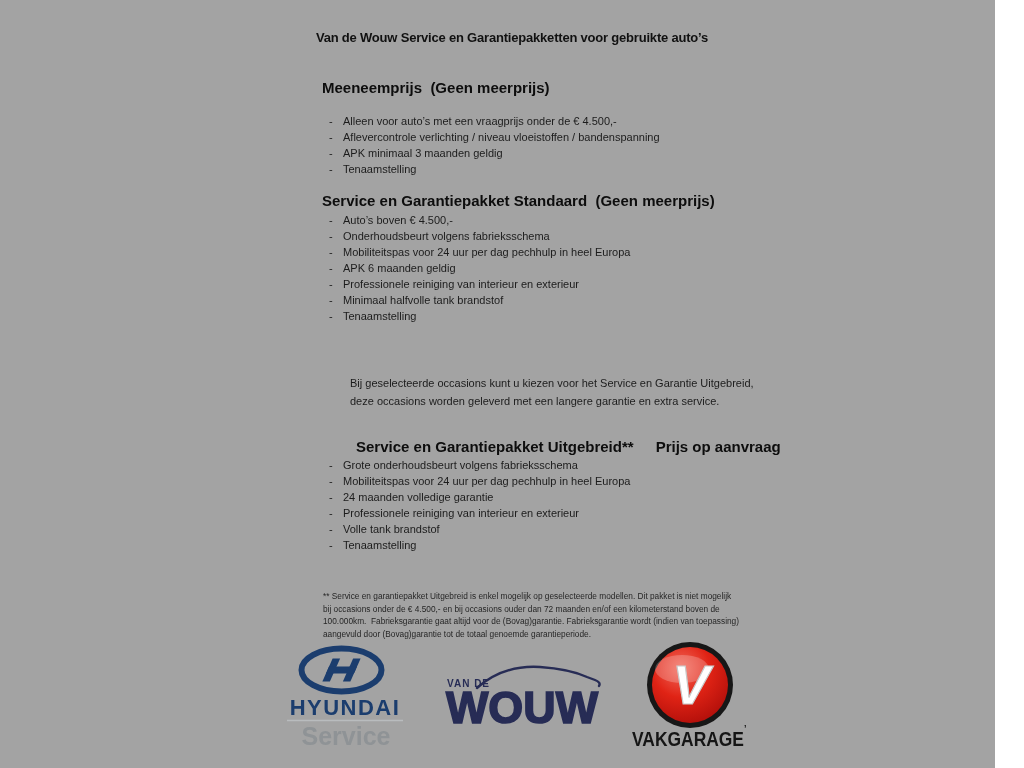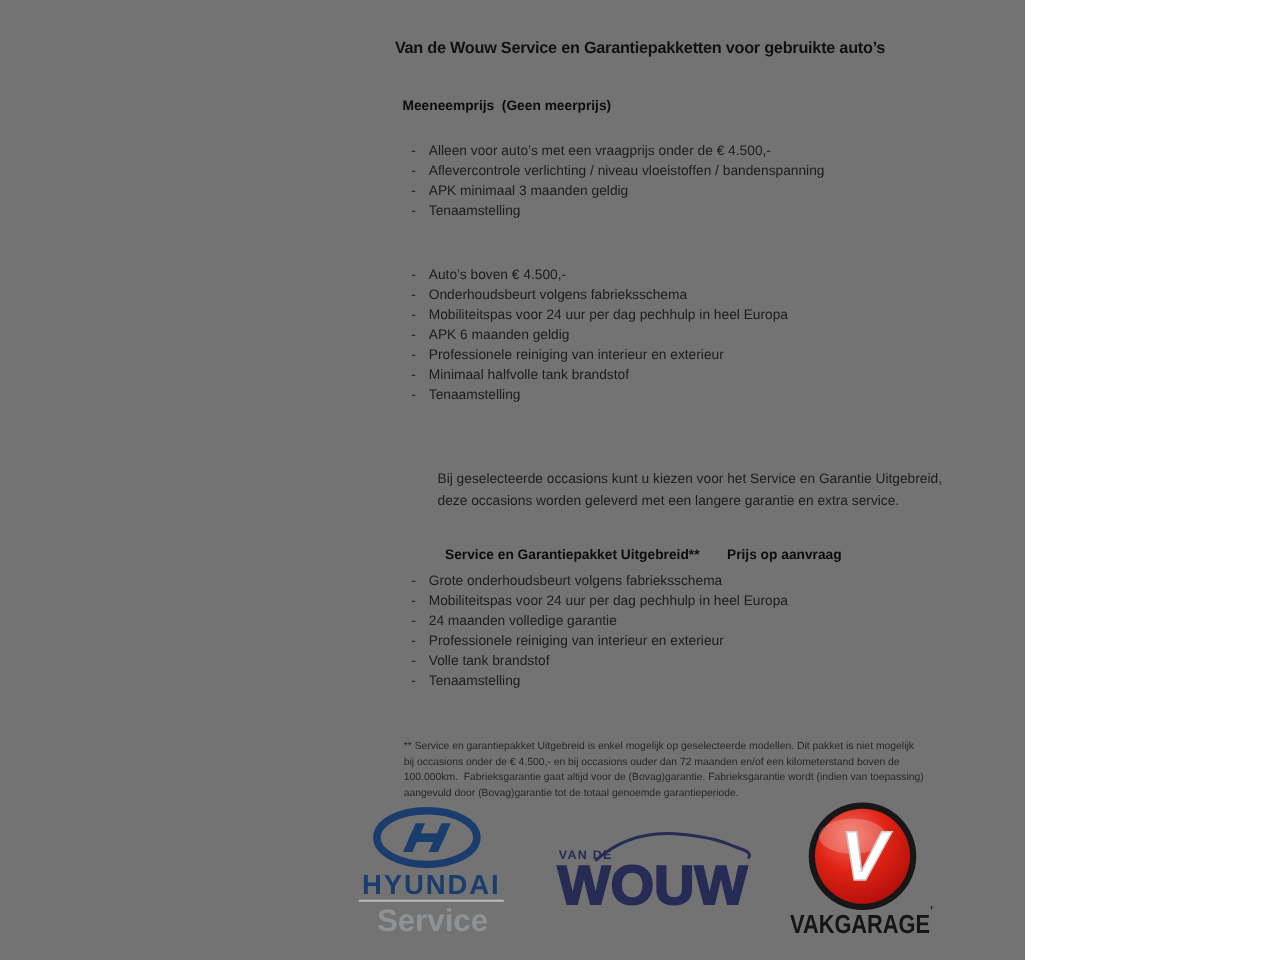--- a/index.html
+++ b/index.html
@@ -1,23 +1,23 @@
 <!DOCTYPE html>
 <html><head>
 <meta charset="utf-8">
 <style>
   * { margin:0; padding:0; box-sizing:border-box; }
   html,body { width:1024px; height:768px; background:#ffffff;
               font-family:"Liberation Sans", sans-serif; color:#1c1c1c; }
-  .page { position:relative; width:820px; height:768px; background:#737373; overflow:hidden; }
+  .page { position:relative; width:995px; height:768px; background:#a3a3a3; overflow:hidden; }
 
   .doc-title { position:absolute; top:30px; left:0; width:1024px; text-align:center;
                font-size:13px; font-weight:bold; color:#111; letter-spacing:-0.2px; }
 
-  .sec-heading { position:absolute; left:310px; font-size:11px; font-weight:bold;
+  .sec-heading { position:absolute; left:310px; font-size:15px; font-weight:bold;
                  color:#0d0d0d; white-space:pre-wrap;padding-left:12px; }
   #sec0-head { top:79px; }
   #sec1-head { top:192px; }
   #sec2-head { top:438px; display:flex;margin-left:34px; }
   .price-note { margin-left:22px; font-weight:bold; }
 
   ul.dash-list { list-style:none; position:absolute; left:310px; width:395px; }
   #sec0-list { top:113px; }
   #sec1-list { top:212px; }
   #sec2-list { top:457px; }
@@ -44,20 +44,21 @@
   <div class="doc-title">Van de Wouw Service en Garantiepakketten voor gebruikte auto’s</div>
 
   <div class="sec-heading" id="sec0-head">Meeneemprijs  (Geen meerprijs)</div>
   <ul class="dash-list" id="sec0-list">
     <li>Alleen voor auto’s met een vraagprijs onder de € 4.500,-</li>
     <li>Aflevercontrole verlichting / niveau vloeistoffen / bandenspanning</li>
     <li>APK minimaal 3 maanden geldig</li>
     <li>Tenaamstelling</li>
   </ul>
 
+  <div class="sec-heading" id="sec1-head">Service en Garantiepakket Standaard  (Geen meerprijs)</div>
   <ul class="dash-list" id="sec1-list">
     <li>Auto’s boven € 4.500,-</li>
     <li>Onderhoudsbeurt volgens fabrieksschema</li>
     <li>Mobiliteitspas voor 24 uur per dag pechhulp in heel Europa</li>
     <li>APK 6 maanden geldig</li>
     <li>Professionele reiniging van interieur en exterieur</li>
     <li>Minimaal halfvolle tank brandstof</li>
     <li>Tenaamstelling</li>
   </ul>
 

